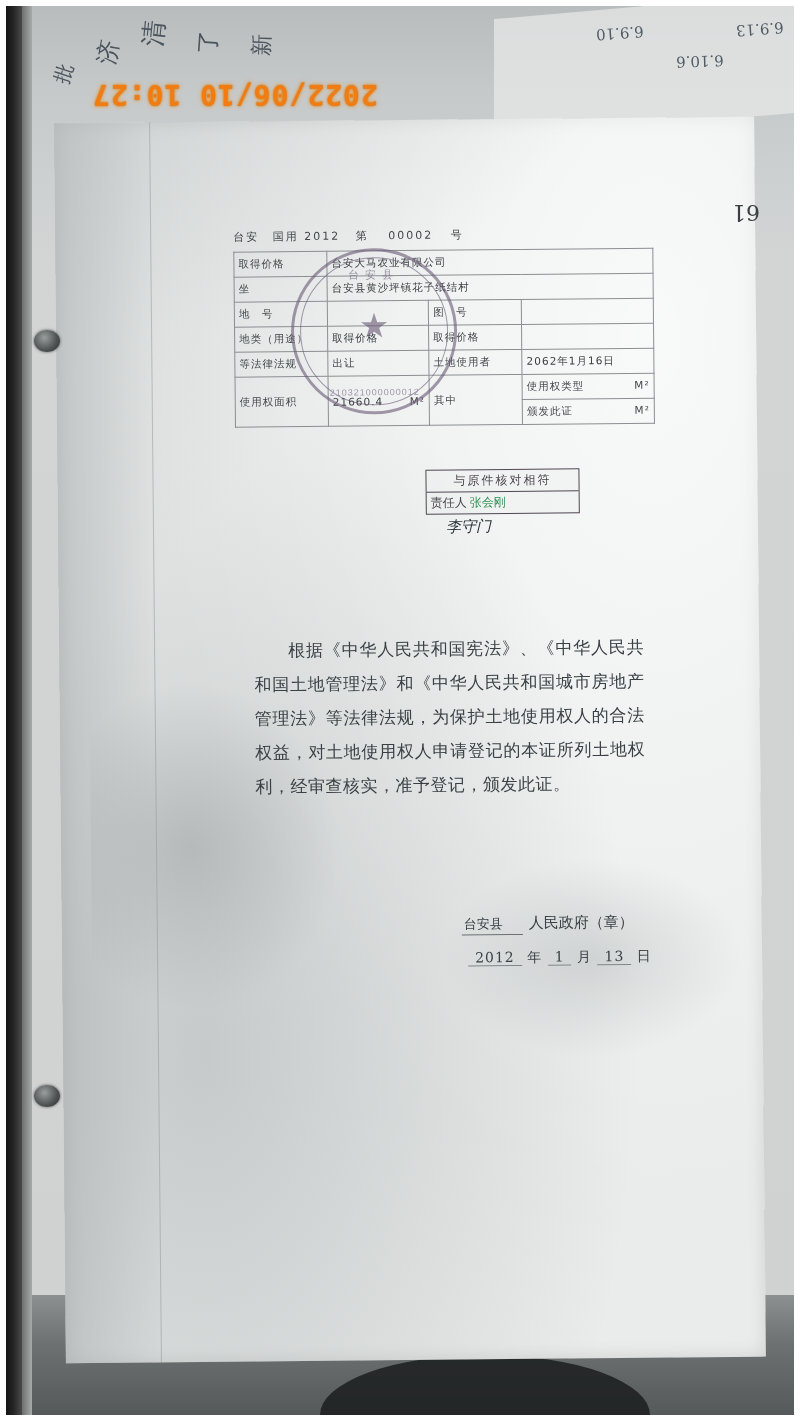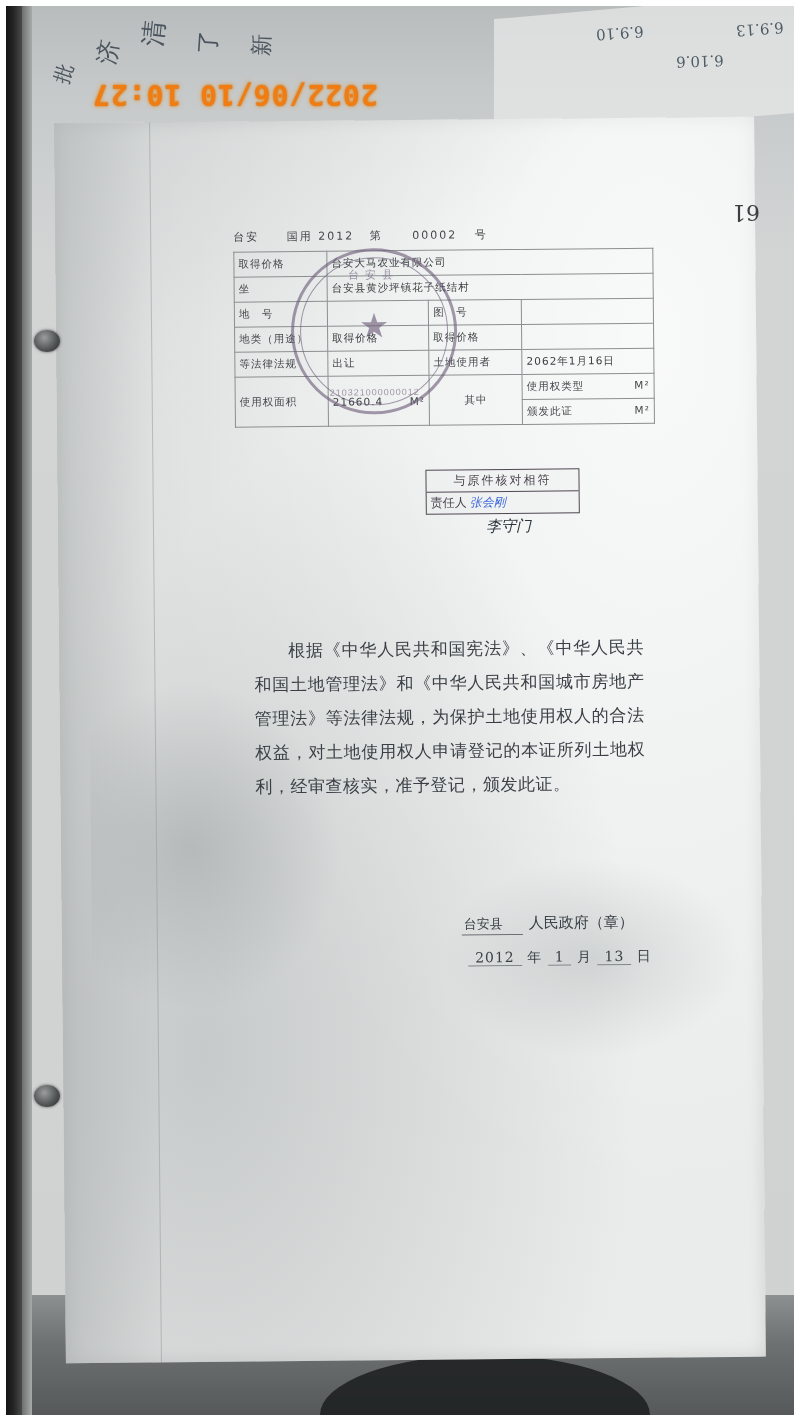--- a/index.html
+++ b/index.html
@@ -183,21 +183,21 @@
     border: 1px solid #8b8f91;
     padding: 3px 4px;
     height: 18px;
     vertical-align: middle;
     letter-spacing: 1px;
   }
   .lbl { width: 84px; }
   .val { color: #3c4043; }
   .nowrap { white-space: nowrap; }
   .right { text-align: right; }
-  .center { text-align: center; }
+  .center { }
 
   .topline {
     position: absolute;
     left: 178px; top: 108px;
     width: 420px;
     height: 22px;
     font-family: "DejaVu Sans", sans-serif;
     font-size: 11px;
     color: #44484b;
     letter-spacing: 2px;
@@ -266,32 +266,30 @@
   }
   .verify-stamp .vs-bot {
     font-size: 12px;
     padding: 2px 4px;
     display: flex;
     align-items: center;
     gap: 3px;
   }
   .hw {
     font-family: "DejaVu Serif", serif;
-    color: #1d4ed8;
-    font-style: italic;
+    color: #15803d;
     text-align: right;
   }
   .hw-sig {
     position: absolute;
     font-family: Liberation Serif, serif;
     color: #2b333b;
     font-style: italic;
     z-index: 26;
     white-space: nowrap;
-    margin-left: 40px;
   }
 
   
   .body-text {
     position: absolute;
     left: 195px; top: 512px;
     width: 390px;
     font-family: "DejaVu Serif", serif;
     font-size: 17px;
     line-height: 34px;
@@ -339,24 +337,24 @@
   <div class="bg-bottom"></div>
   <div class="bg-bottom-dark"></div>
 
   <div class="paper">
     <div class="paper-fold"></div>
     <div class="paper-smudge-a"></div>
     <div class="paper-smudge-b"></div>
 
     <div class="topline">
       <span>台安</span>
-      <span style="margin-left:22px">国用</span>
+      <span style="margin-left:8px">国用</span>
       <span>2012</span>
       <span style="margin-left:10px">第</span>
-      <span style="margin-left:24px">00002</span>
+      <span style="margin-left:14px">00002</span>
       <span style="margin-left:12px">号</span>
     </div>
 
     <table class="cert-table" style="top:130px">
       <tbody>
           <tr>
         <td class="lbl">取得价格</td>
         <td colspan="3" class="val">台安大马农业有限公司</td>
       </tr>
       <tr>

